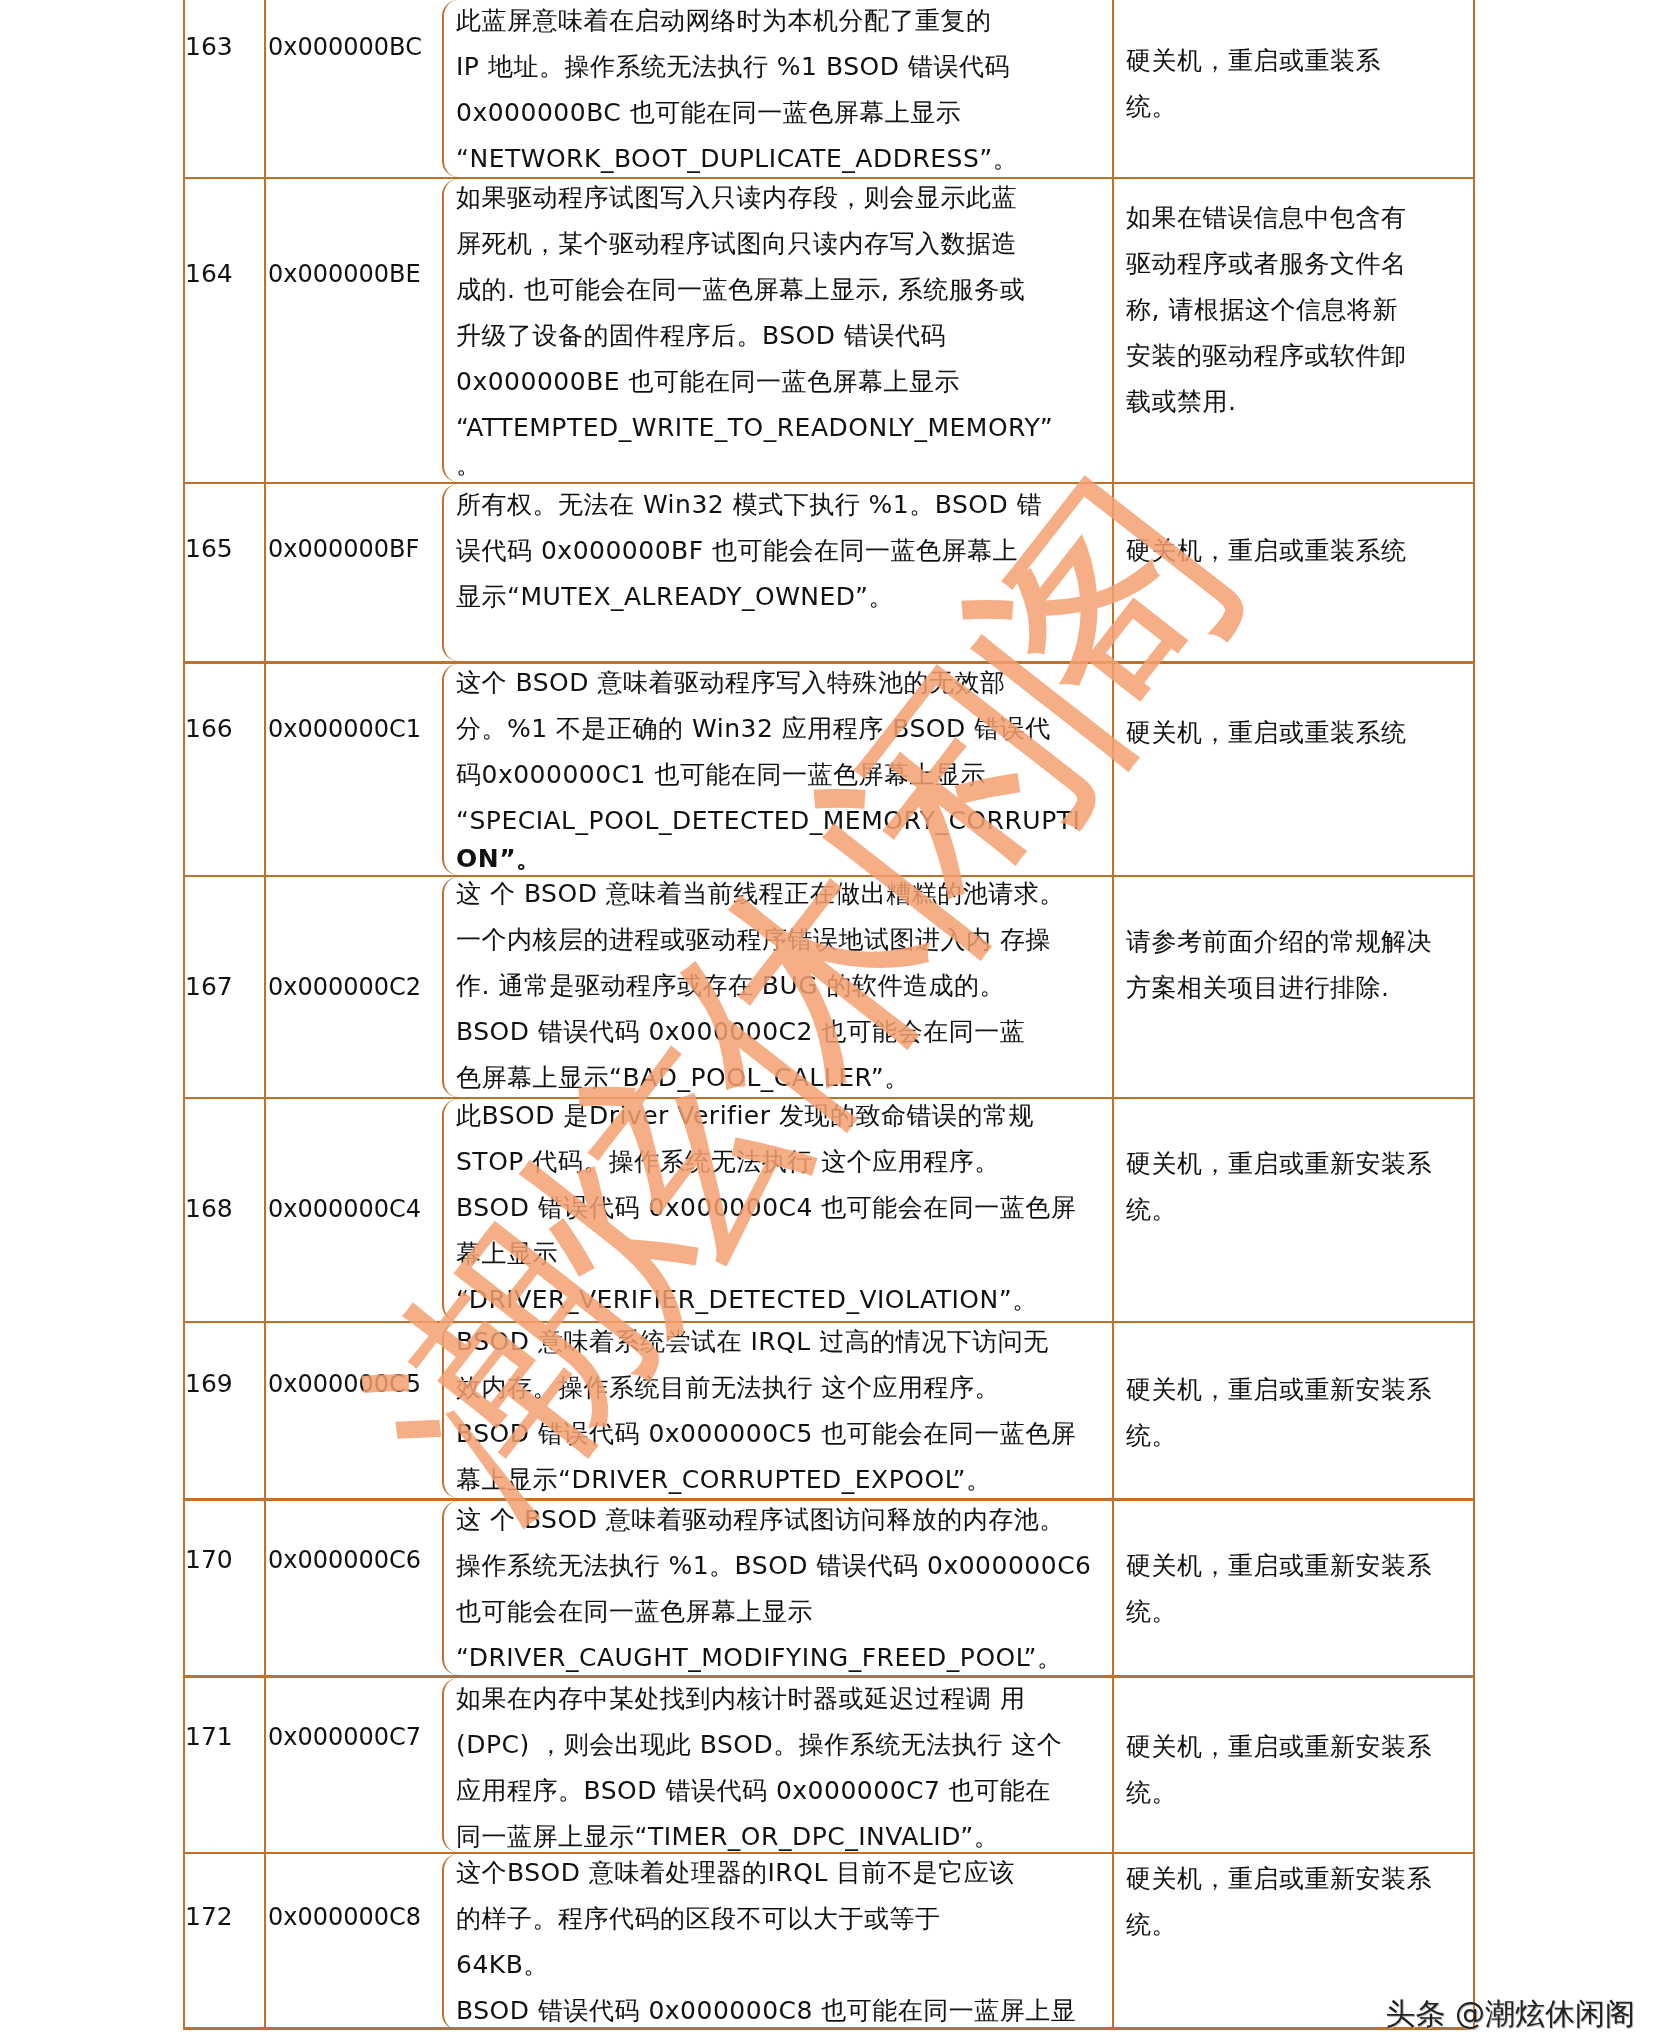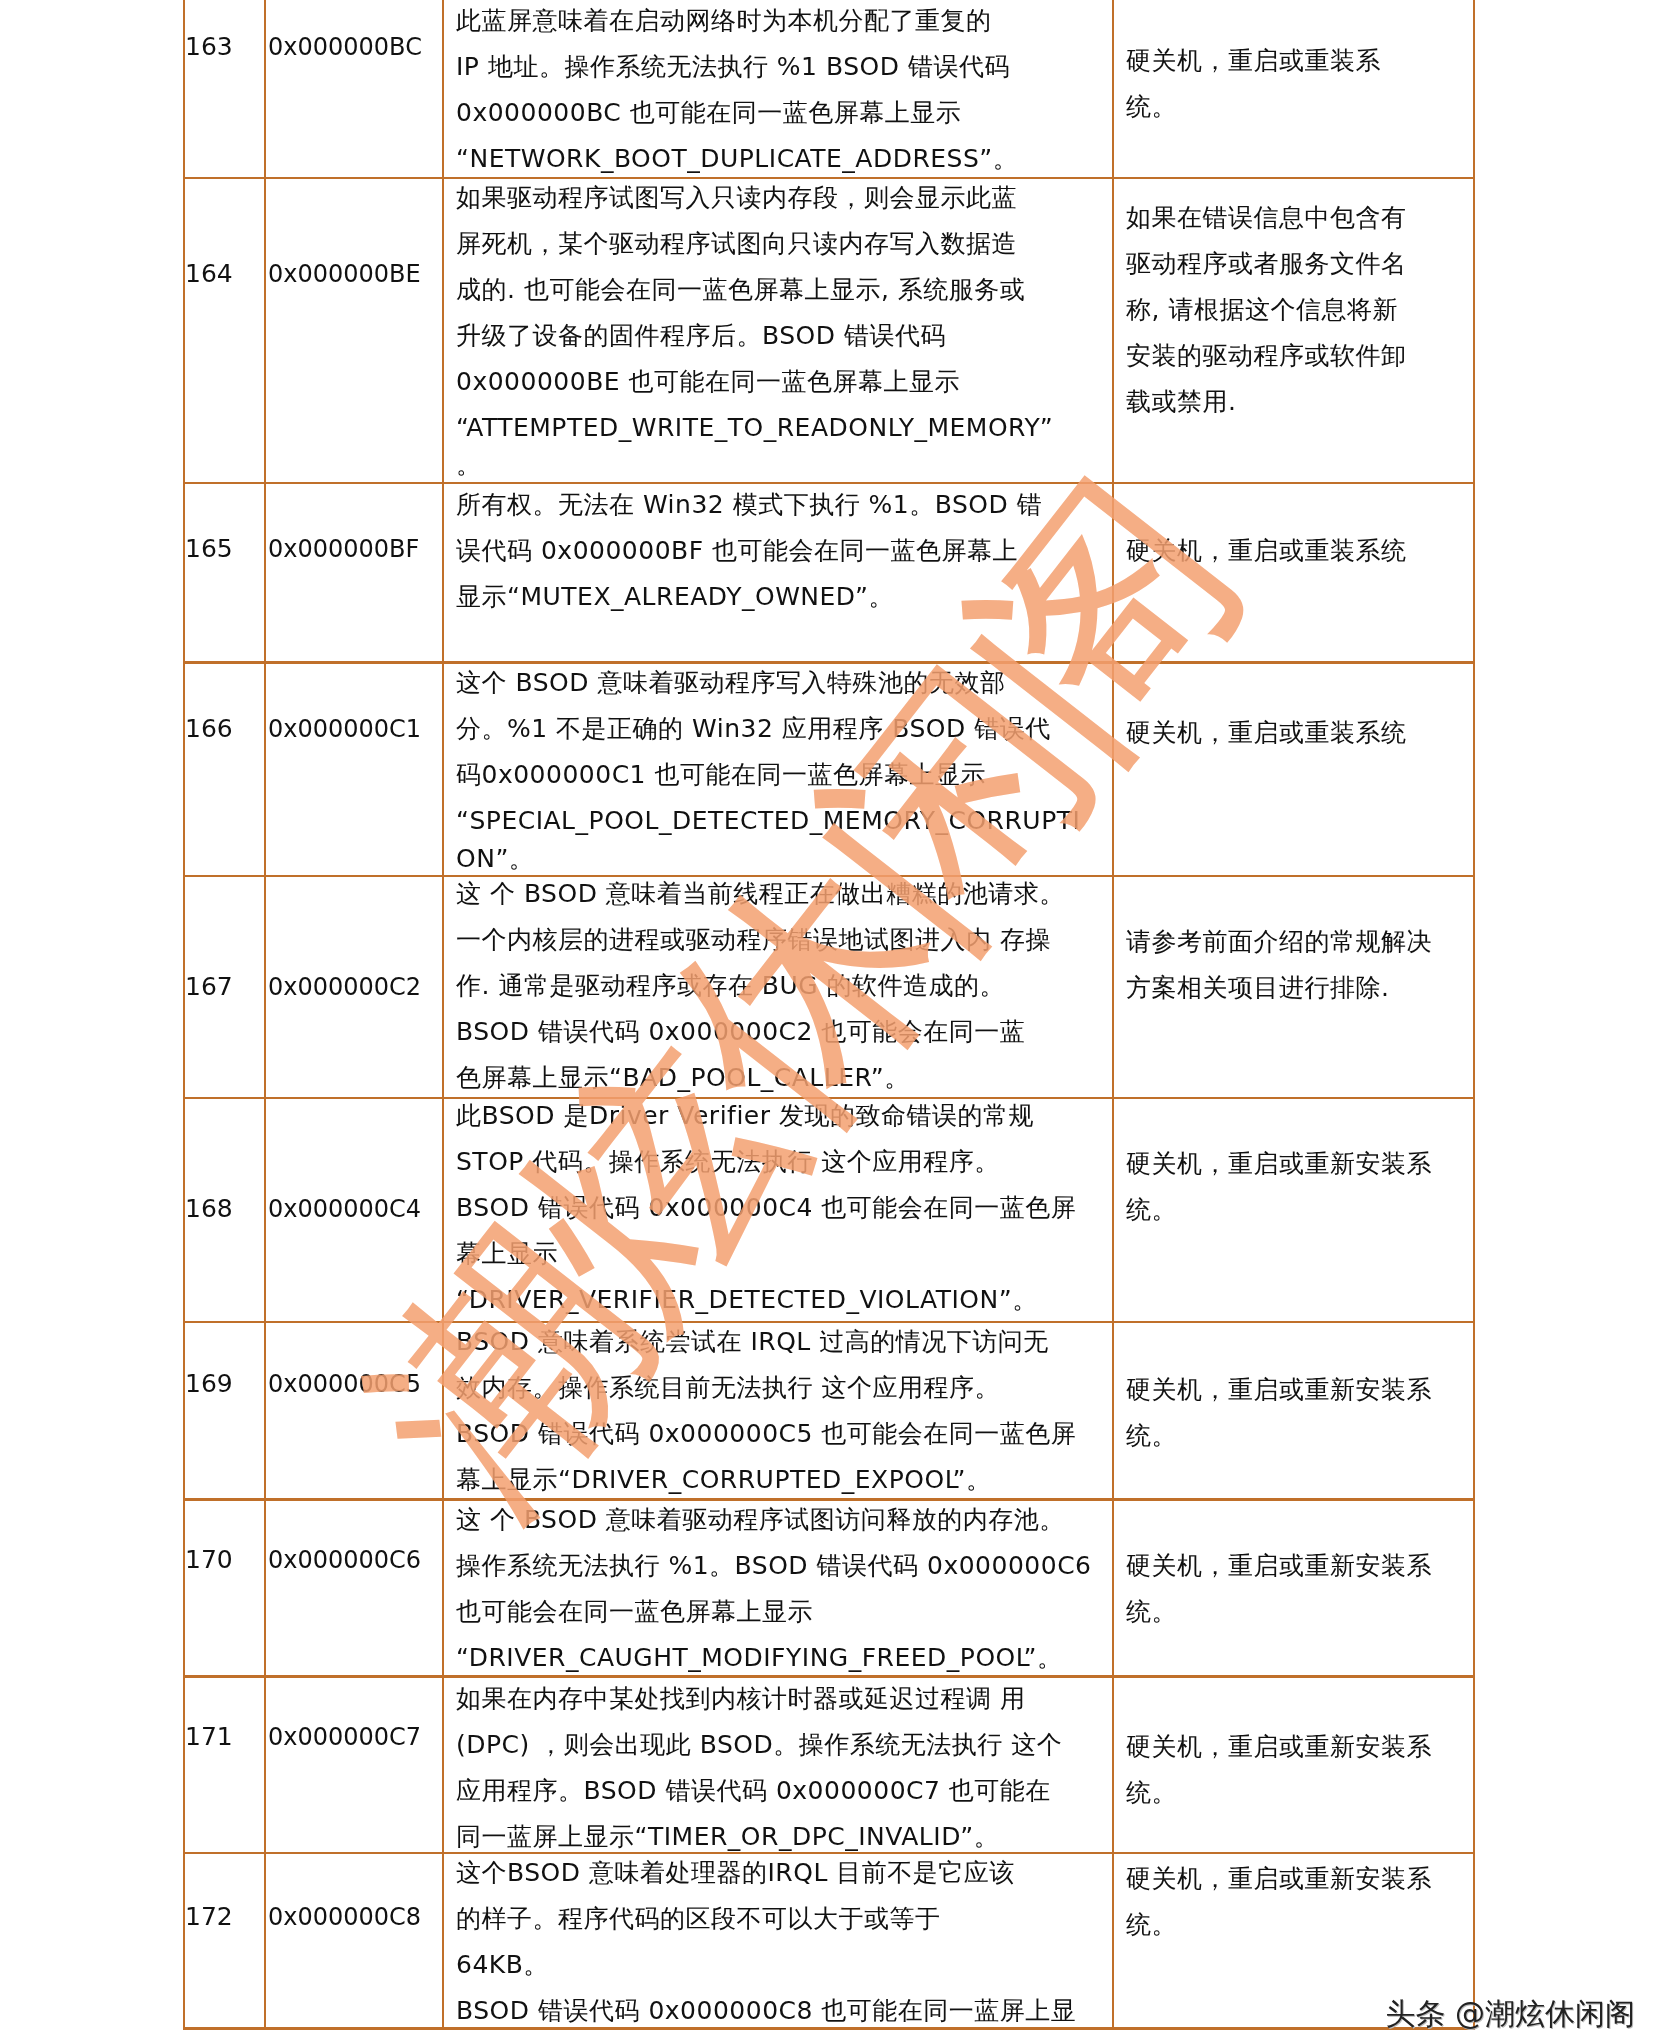--- a/index.html
+++ b/index.html
@@ -6,21 +6,21 @@
   body { width:1655px; height:2043px; position:relative; overflow:hidden;
          font-family:"DejaVu Sans","Liberation Sans",sans-serif; color:#111; }
   .table { position:absolute; left:183px; top:0; width:1292px; height:2030px;
            border-left:2px solid #c0702a; border-right:2px solid #c0702a;
            border-bottom:3px solid #c0702a; box-sizing:border-box; }
   .row { position:absolute; left:0; width:100%; border-top:2px solid #c0702a; box-sizing:border-box; }
   .row.thick { border-top-width:3px; }
   .cell { position:absolute; top:0; bottom:0; box-sizing:border-box; }
   .c1 { left:0; width:79px; }
   .c2 { left:79px; width:178px; border-left:2px solid #c0702a; }
-  .c3 { left:257px; width:670px; border-left:2px solid #c0702a; padding:0 0 0 12px; }
+  .c3 { left:257px; width:670px; border-left:2px solid #c0702a; padding:0 0 0 12px;border-radius:16px; }
   .c4 { left:927px; width:363px; border-left:2px solid #c0702a; padding:0 0 0 12px; }
   .num, .code { position:absolute; left:0; font-size:25px; line-height:30px; white-space:nowrap; }
   .num { padding-left:0; }
   .code { padding-left:2px; font-size:24px; }
   .line { font-size:25px; line-height:46px; height:46px; white-space:nowrap; letter-spacing:0.5px; }
   .desc { position:absolute; top:0; left:12px; right:0; }
   .sol { position:absolute; left:12px; right:0; }
   .watermark { position:absolute; left:300px; top:600px; width:1100px; height:260px;
                transform-origin:0 0; pointer-events:none; }
   .wm-text { font-size:250px; line-height:260px; color:#f4a070; opacity:0.85;
@@ -112,21 +112,21 @@
     </div>
     <div class="cell c2">
       <span class="code" style="top:50px;">0x000000C1</span>
     </div>
     <div class="cell c3">
       <div class="desc" style="top:-4px;">
         <div class="line">这个 BSOD  意味着驱动程序写入特殊池的无效部</div>
         <div class="line">分。%1  不是正确的  Win32  应用程序 BSOD  错误代</div>
         <div class="line">码0x000000C1  也可能在同一蓝色屏幕上显示</div>
         <div class="line">“SPECIAL_POOL_DETECTED_MEMORY_CORRUPTI</div>
-        <div class="line" style="height:30px; line-height:30px;">ON”。</div>
+        <div class="line" style="height:30px; line-height:30px;font-weight:bold;">ON”。</div>
       </div>
     </div>
     <div class="cell c4">
       <div class="sol" style="top:46px;">
         <div class="line">硬关机，重启或重装系统</div>
       </div>
     </div>
   </div>
 
   <div class="row" style="top:875px; height:222px;">

